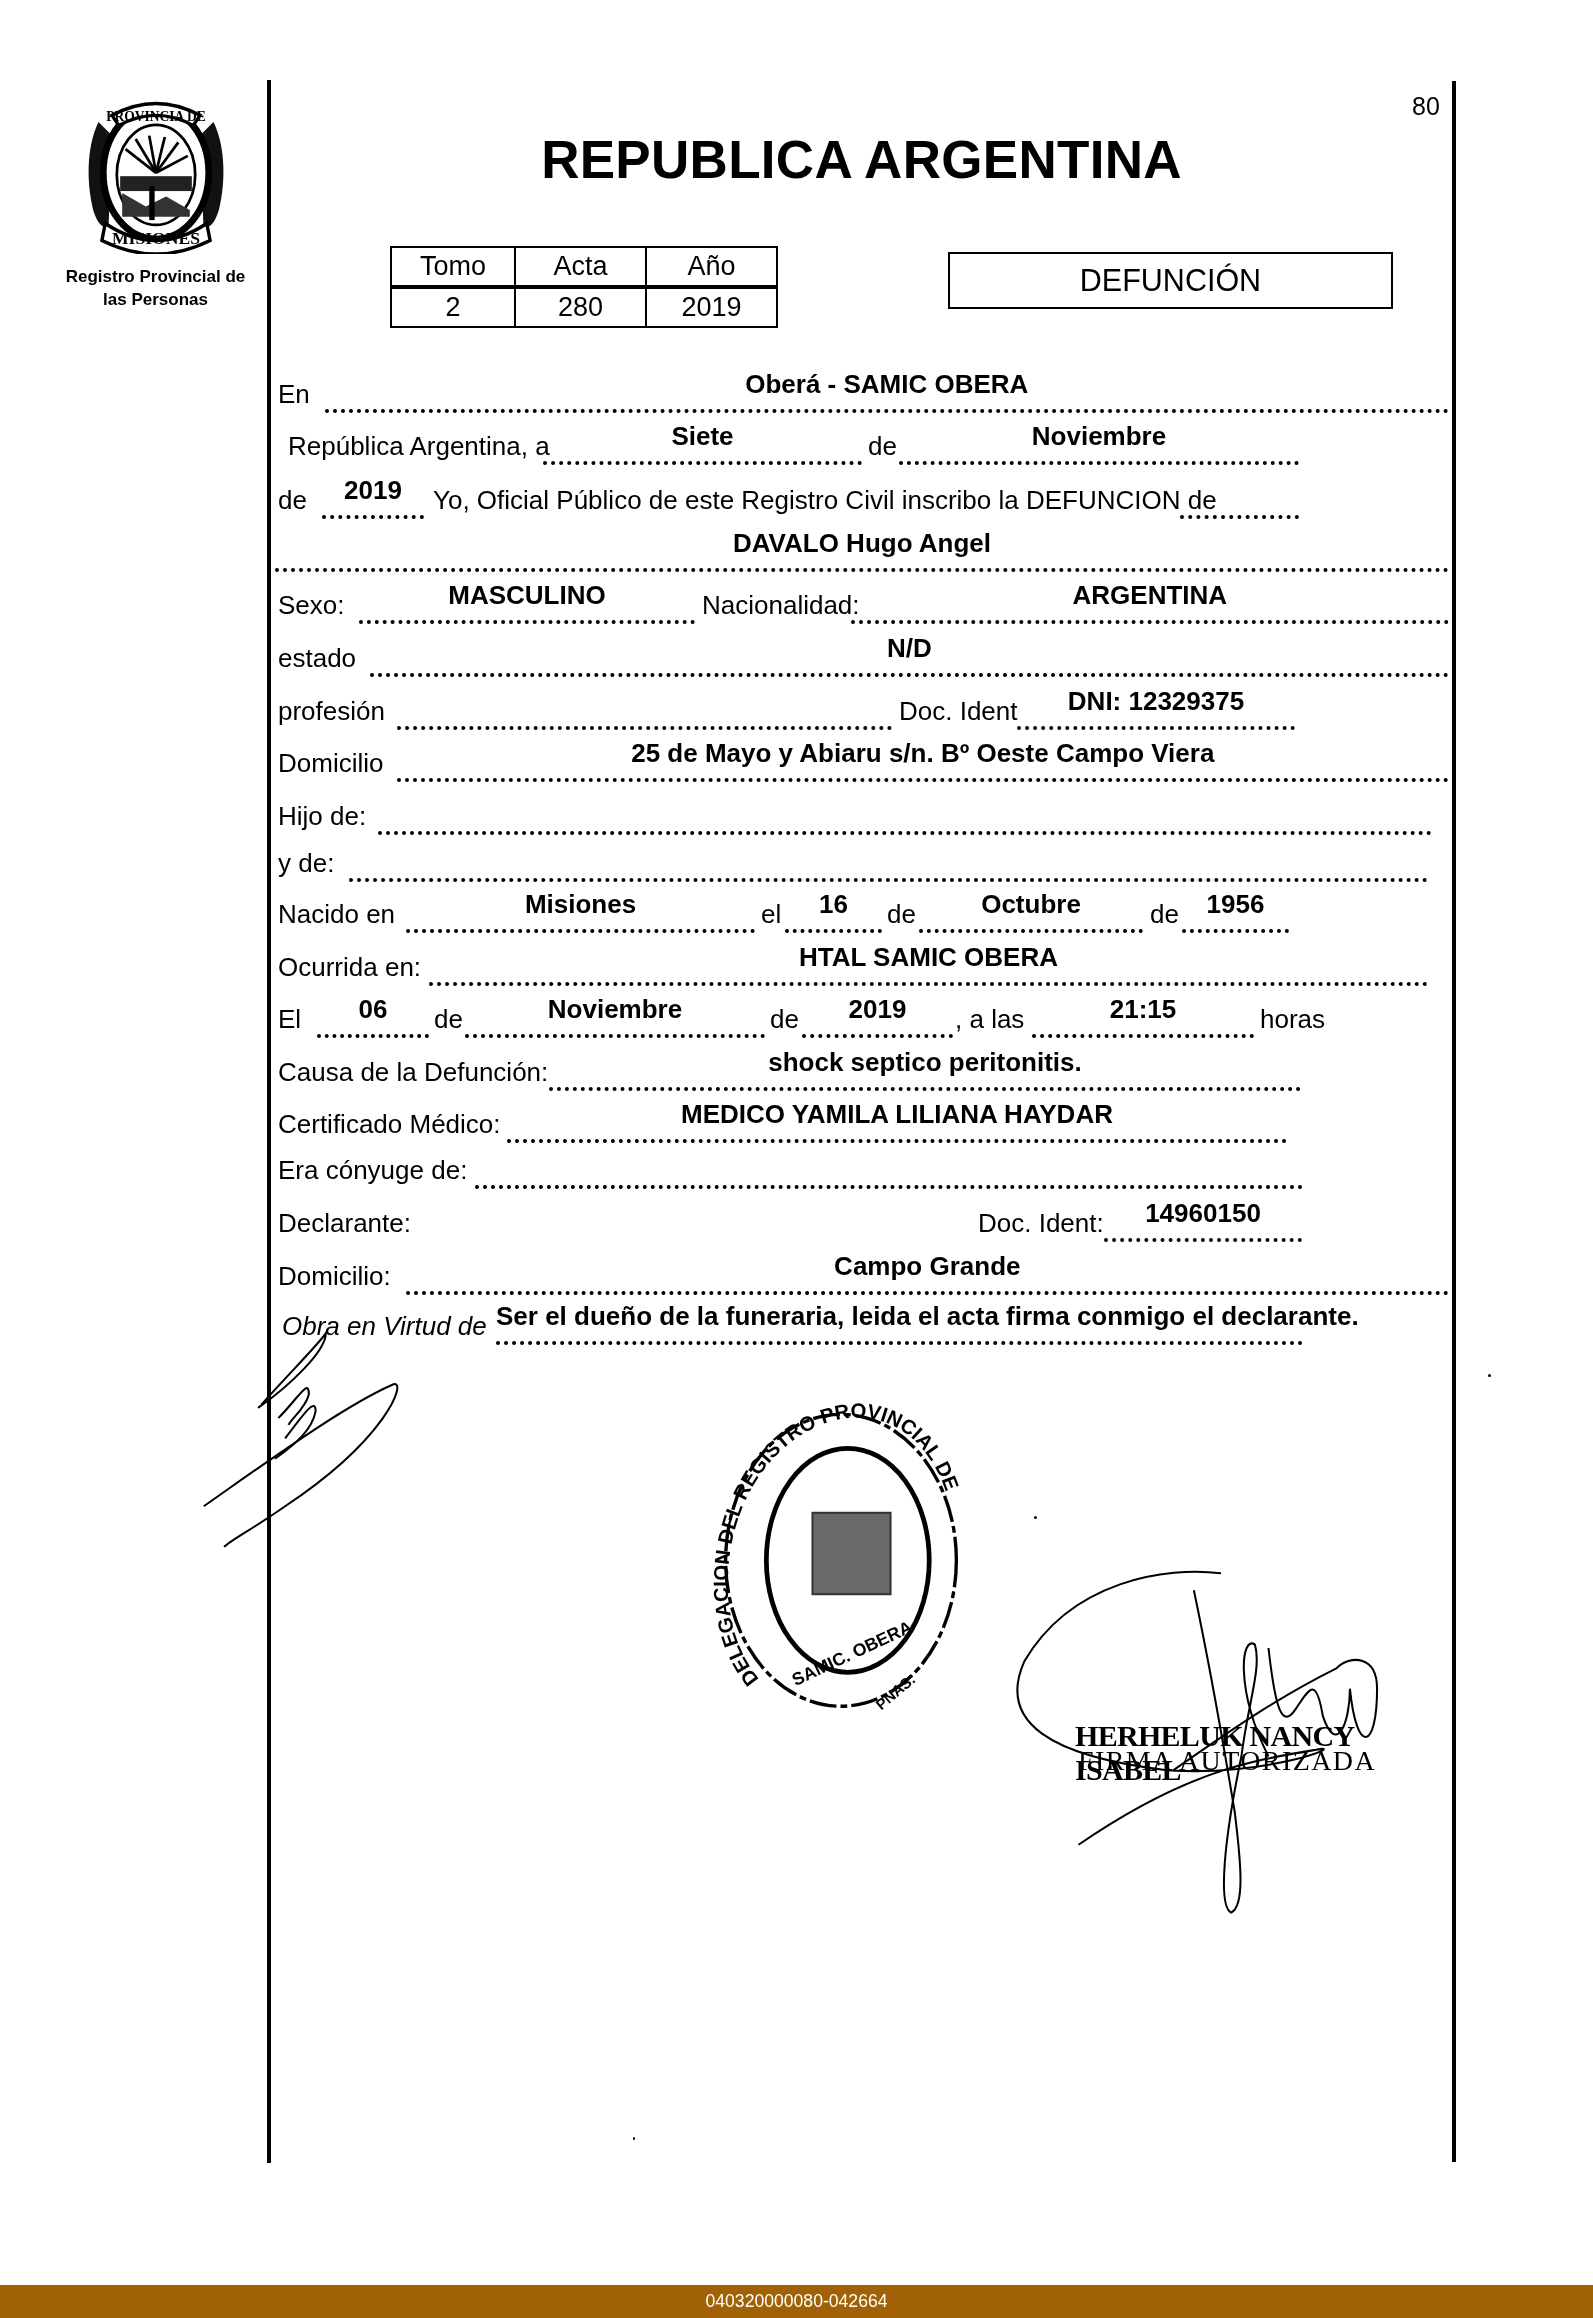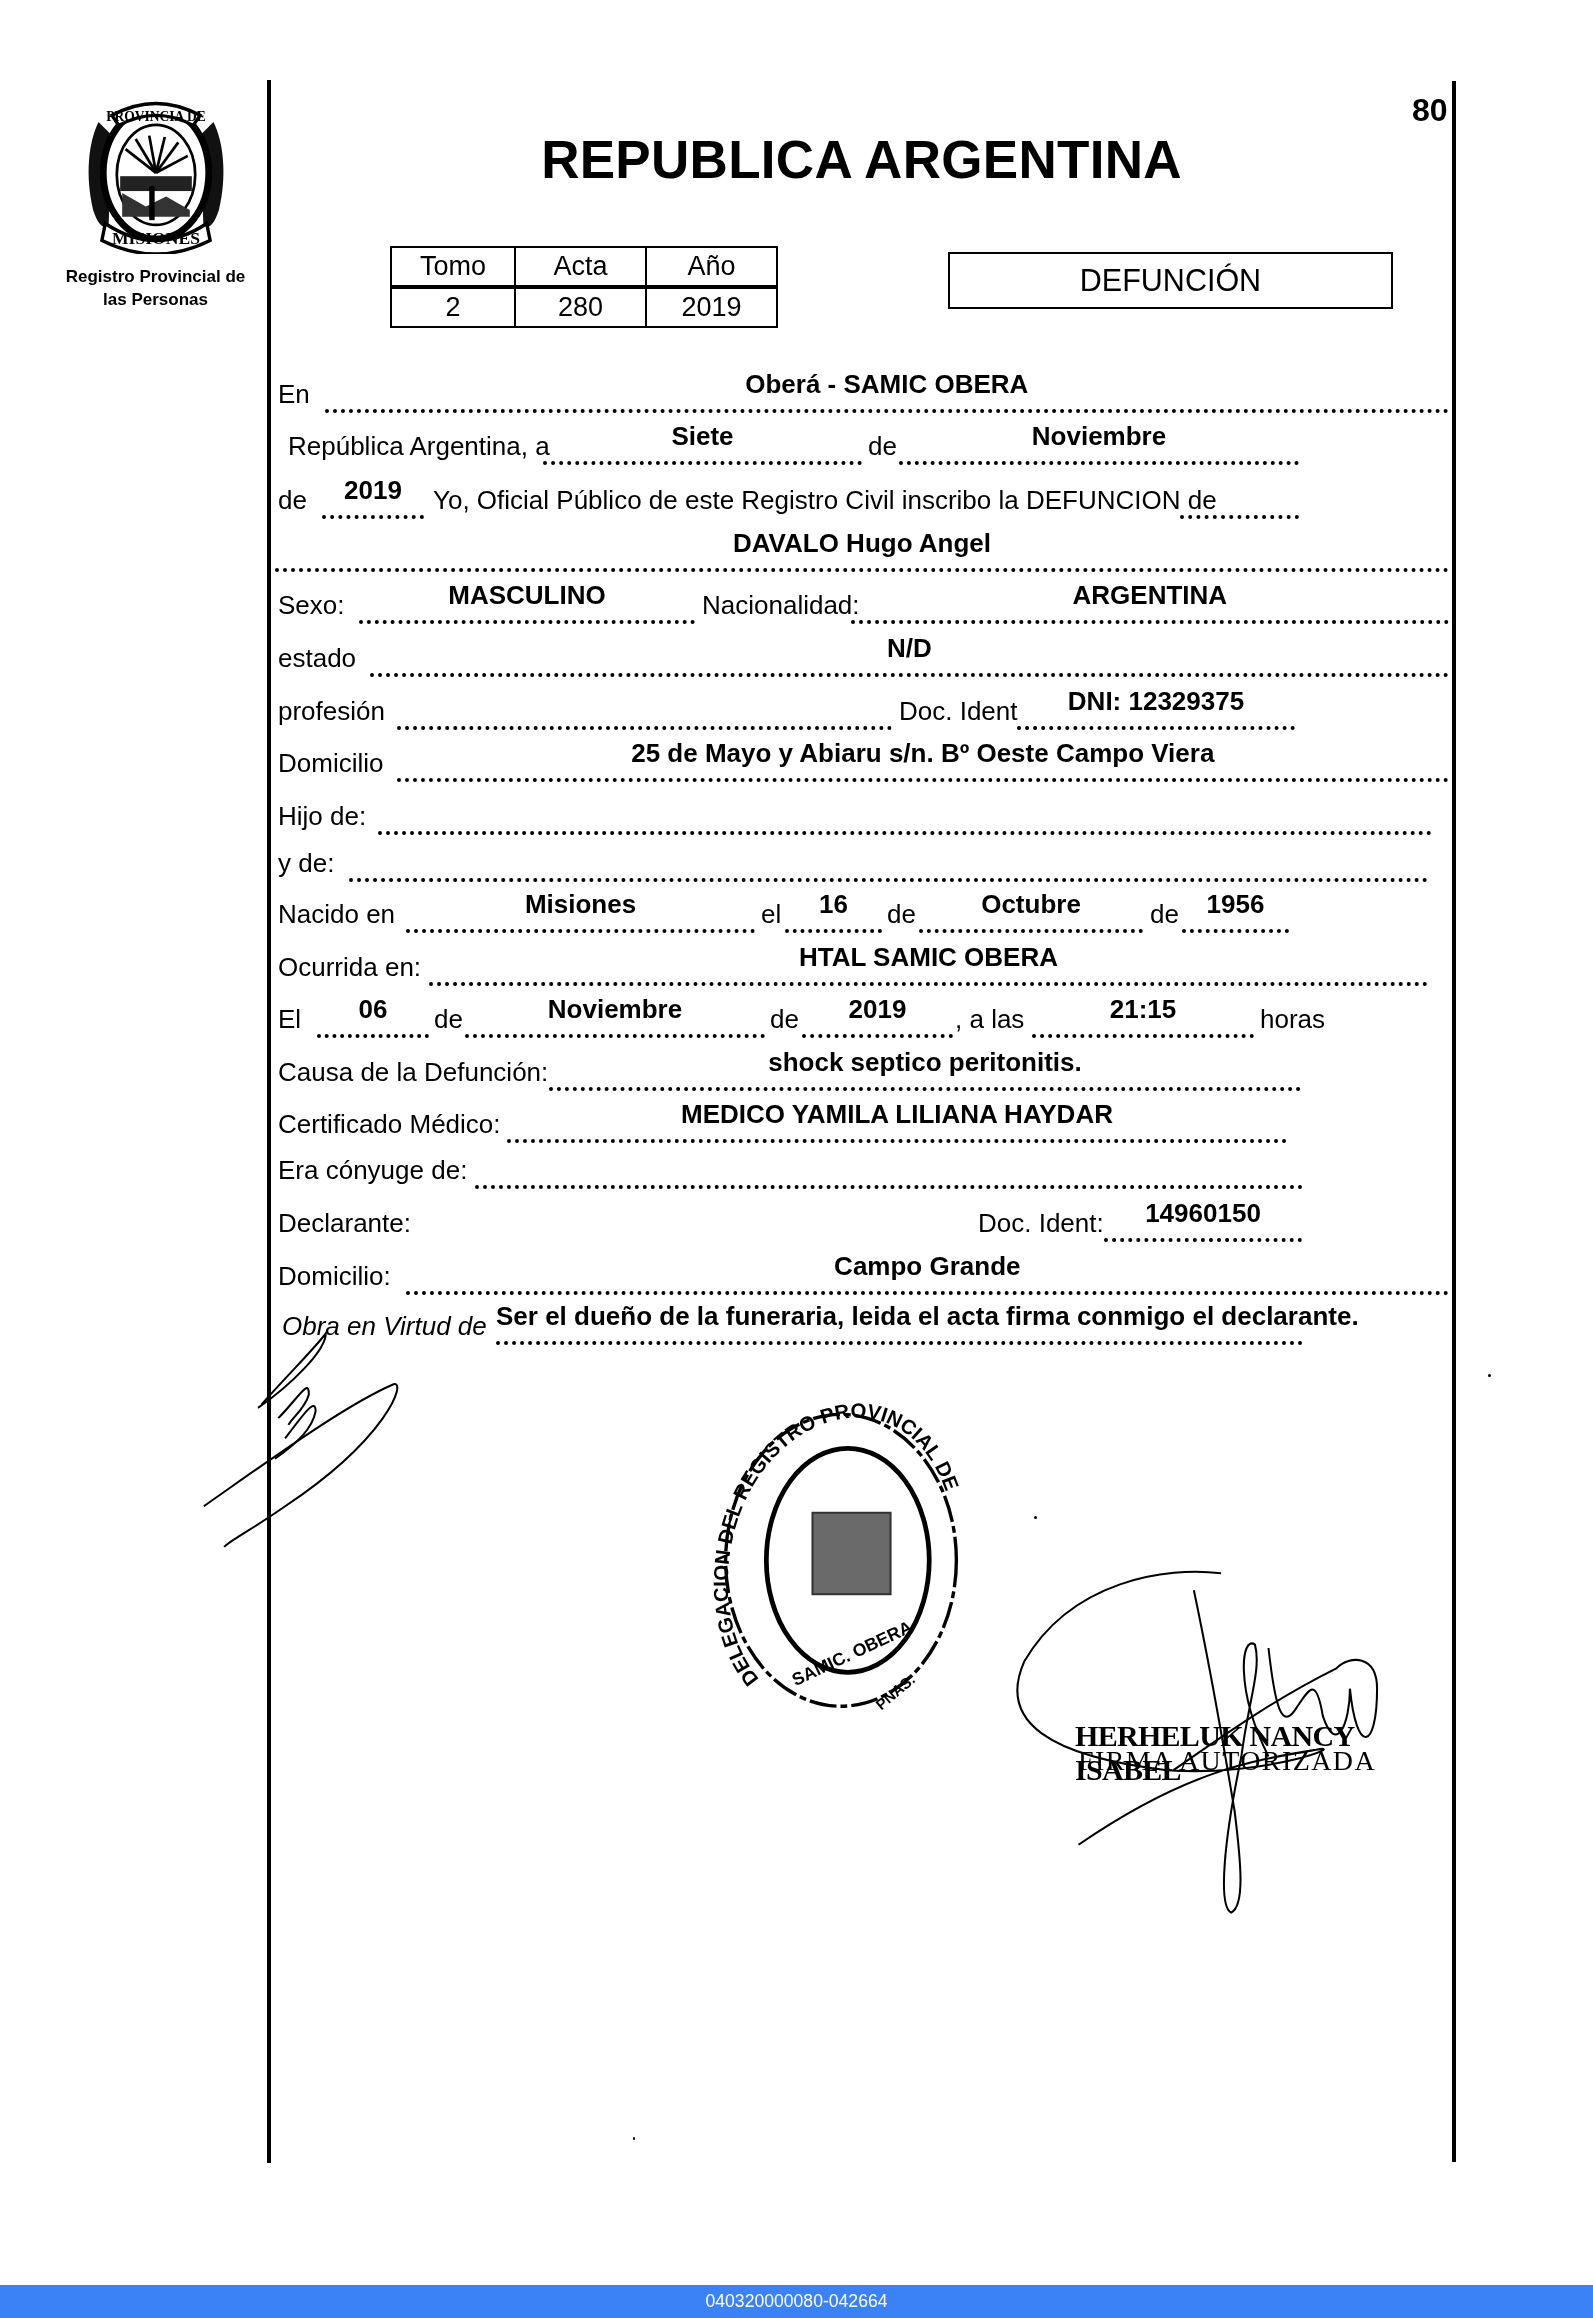--- a/index.html
+++ b/index.html
@@ -4,39 +4,39 @@
 <style>
   html, body { margin: 0; padding: 0; background: #ffffff; }
   body { width: 1593px; height: 2319px; position: relative; overflow: hidden;
          font-family: "Liberation Sans", sans-serif; color: #000; }
   .abs { position: absolute; }
   .vrule { position: absolute; width: 4.1px; background: #000; }
   
   .logo { left: 85px; top: 95px; width: 142px; height: 159px; }
   .logo-caption { left: 47px; top: 265px; width: 217px; text-align: center;
                   font-size: 17px; font-weight: bold; line-height: 23px; }
-  .page-number { left: 1412px; top: 92px; font-size: 32px; font-weight: bold; }
+  .page-number { left: 1412px; top: 92px; font-size: 25px; }
   .title { left: 268px; top: 129px; width: 1187px; text-align: center;
            font-size: 53px; font-weight: bold; letter-spacing: 0.3px; }
   
   .reg-table { left: 390px; top: 246px; border-collapse: collapse; border-radius: 16px; }
   .reg-table td { border: 2px solid #000; width: 129px; height: 37px; text-align: center;
                   font-size: 27px; padding: 0; }
   .reg-table tr:first-child td { border-bottom-width: 4.1px; }
   .reg-table td.w2 { width: 122px; }
   .type-box { left: 948px; top: 252px; width: 441px; height: 53px; border: 2.7px solid #000;
               display: flex; align-items: center; justify-content: center; font-size: 30.5px; }
   
   .row { position: absolute; left: 278px; height: 41px; width: 1174px; font-size: 26px; }
   .lbl { position: absolute; bottom: 2.7px; white-space: nowrap; }
   .fill { position: absolute; bottom: 0; height: 41px; border-bottom: 4.1px dotted #000; }
   .val { position: absolute; bottom: 9.5px; left: 0; right: 0; text-align: center;
          font-weight: bold; white-space: nowrap; }
   .sig { position: absolute; }
-  .footer-bar { left: 0; top: 2285px; width: 1593px; height: 33px; background: #3b82f6;
+  .footer-bar { left: 0; top: 2285px; width: 1593px; height: 33px; background: #a16207;
                 color: #fff; font-size: 17.6px; text-align: center; line-height: 33px; }
   .dot { position: absolute; width: 3.4px; height: 3.4px; background: #000; border-radius: 50%; }
 </style>
 </head>
 <body>
 
 <div class="vrule" style="left:267px; top:80px; height:2083px;"></div>
 <div class="vrule" style="left:1452px; top:81px; height:2081px;"></div>
 
 <div class="abs logo">

